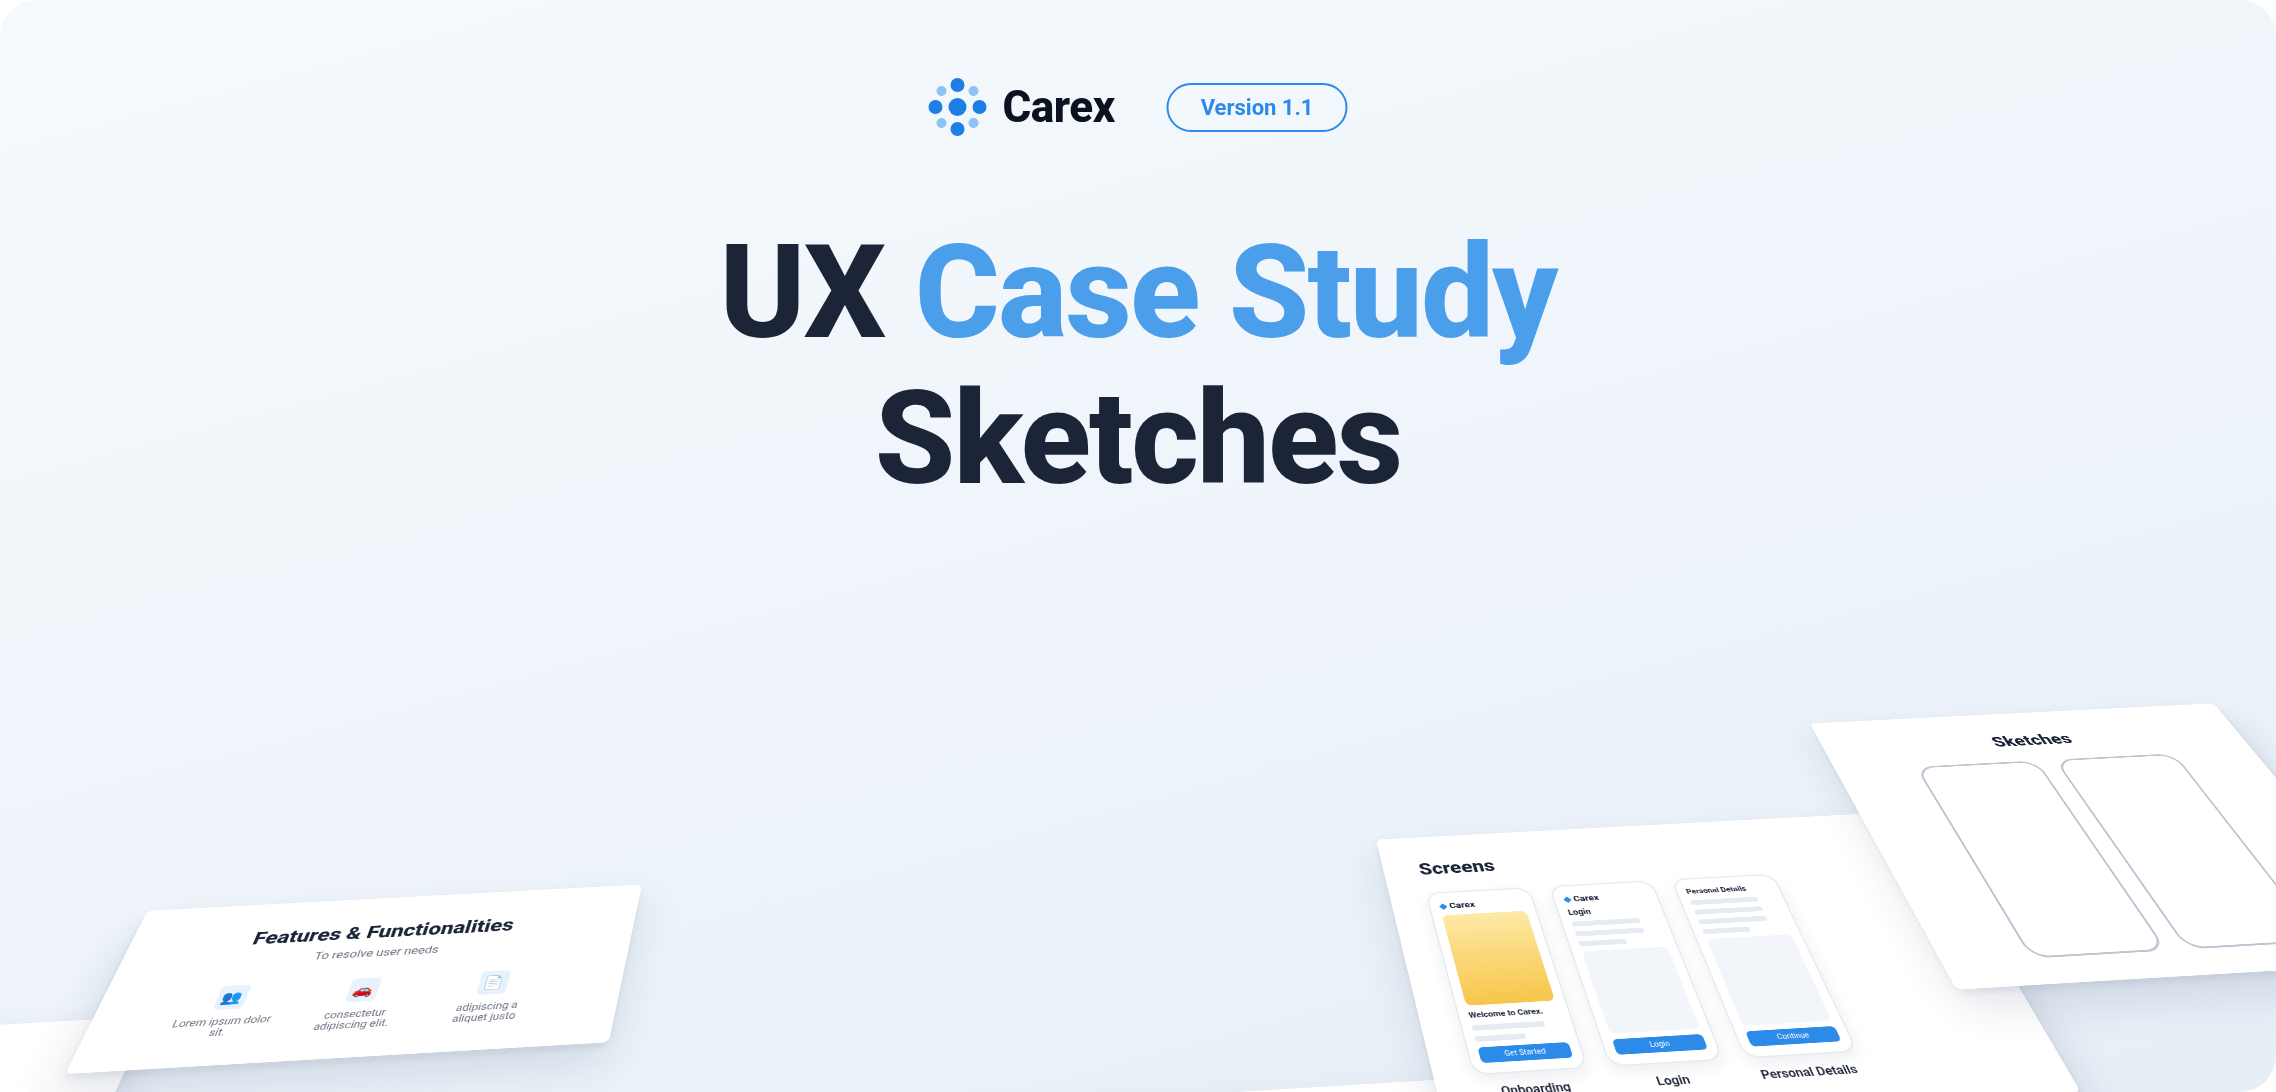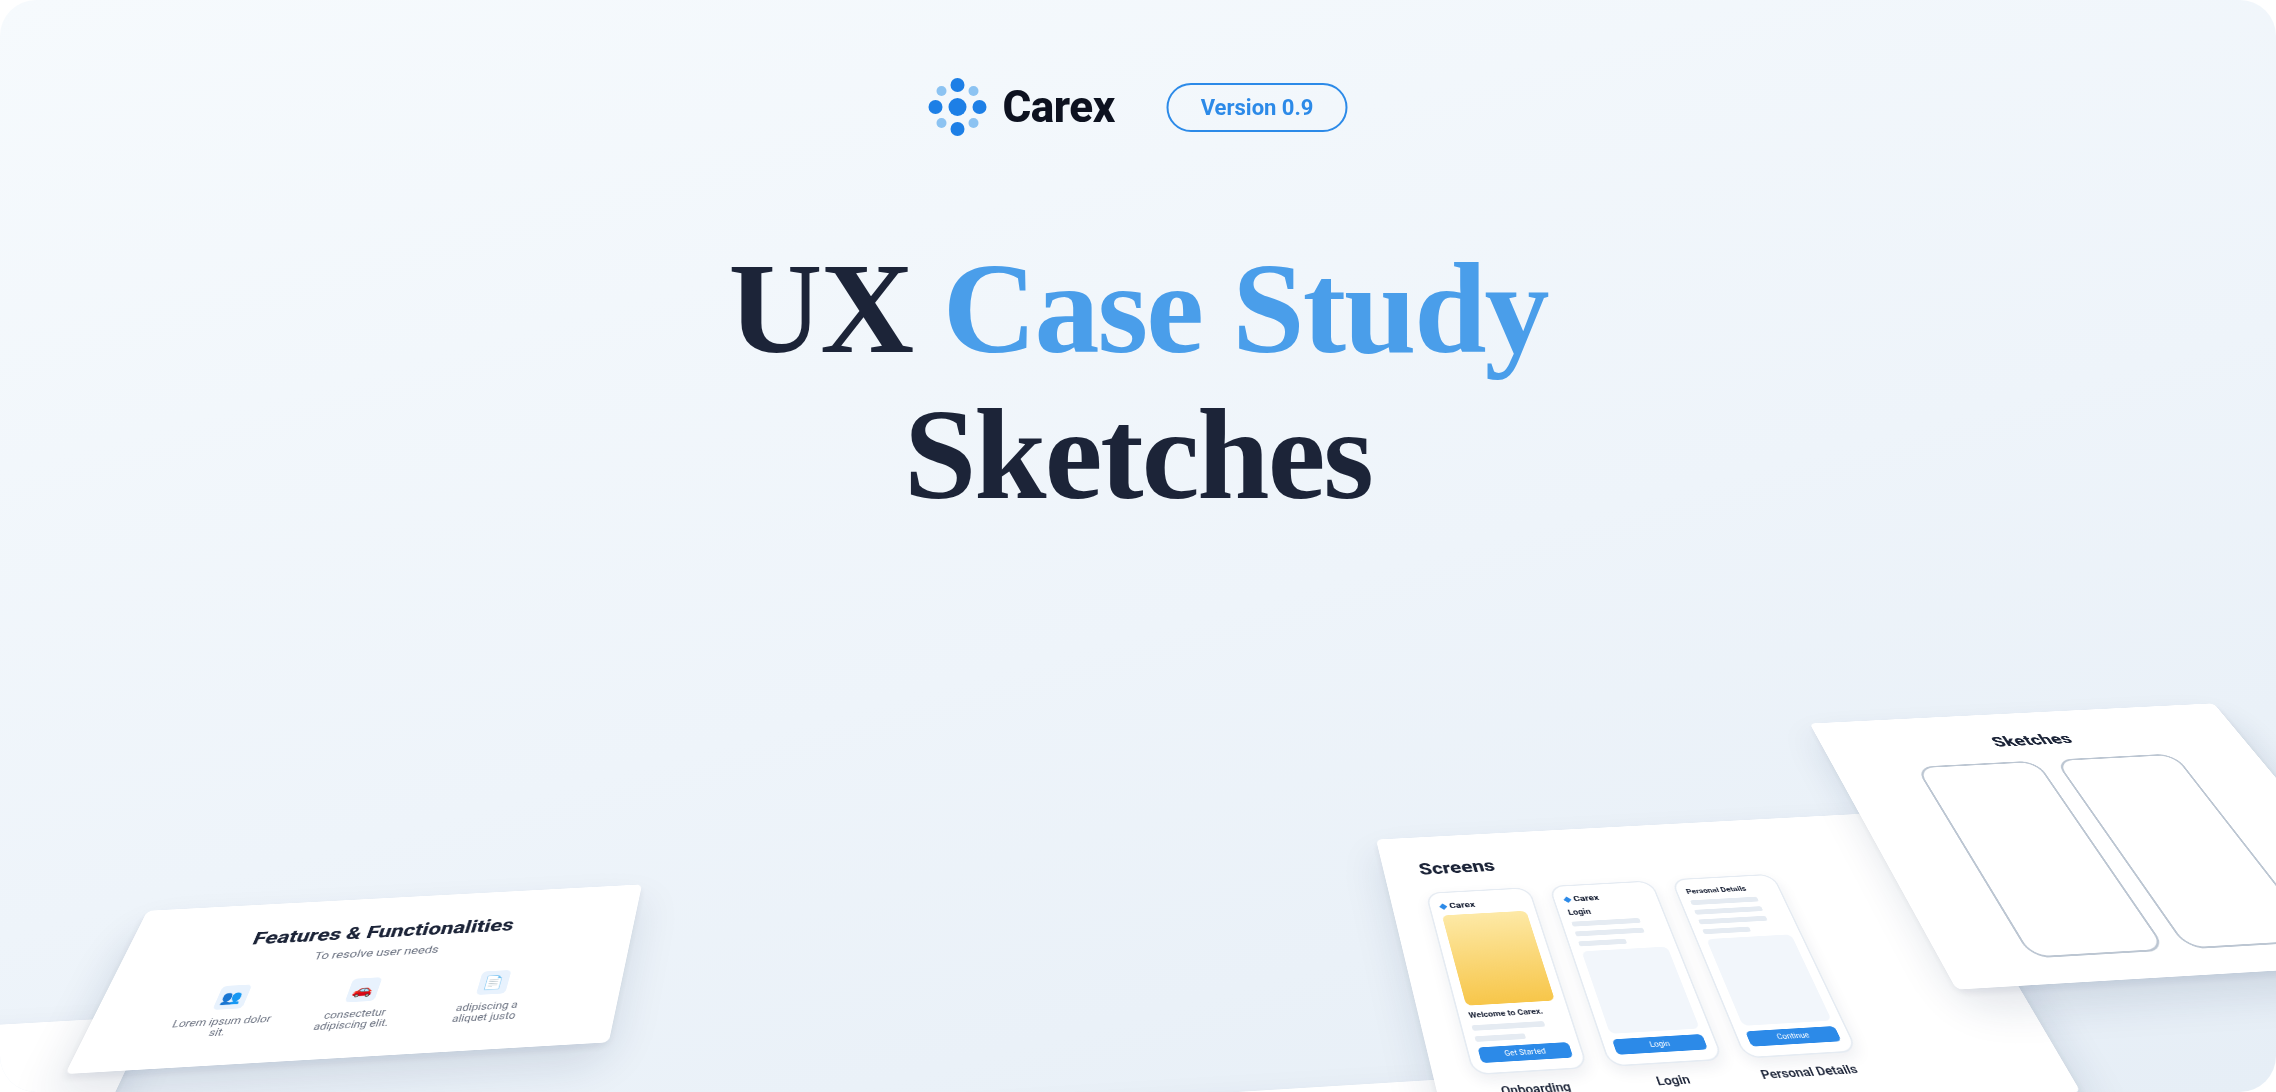--- a/index.html
+++ b/index.html
@@ -53,26 +53,25 @@
     font-size: 22px;
     padding: 10px 32px;
     border-radius: 999px;
     background: transparent;
     margin-left: 30px;
   }
 
   
   .hero {
     position: absolute;
-    top: 236px;
+    top: 220px;
     left: 50%;
     transform: translateX(-50%);
     text-align: center;
     z-index: 40;
-    font-family: Liberation Serif, serif;
   }
   .hero h1 {
     font-size: 130px;
     line-height: 1.12;
     font-weight: 800;
     letter-spacing: -2px;
     color: #1c2438;
   }
   .hero h1 .accent { color: #4a9eea; }
 
@@ -149,21 +148,21 @@
         <span class="d1"></span>
           <span class="d2"></span>
           <span class="d3"></span>
           <span class="d4"></span>
           <span class="d5"></span>
         <span class="d8"></span>
           <span class="d9"></span>
       </div>
       <div class="brand-name">Carex</div>
     </div>
-    <div class="version-pill">Version 0.9</div>
+    <div class="version-pill">Version 1.1</div>
   </div>
 
   <div class="hero">
     <h1>
       <span>UX </span><span class="accent">Case Study</span><br>
       <span>Sketches</span>
     </h1>
   </div>
 
   <div class="stage">

